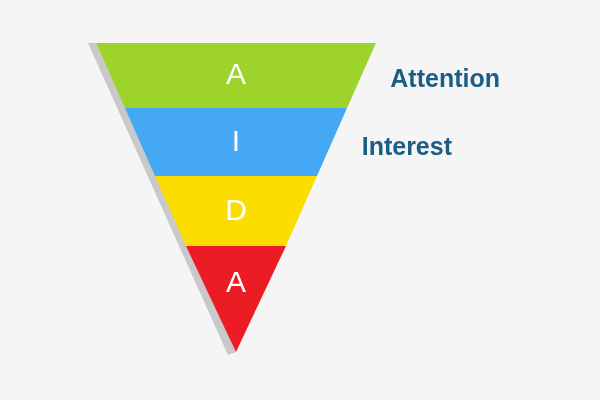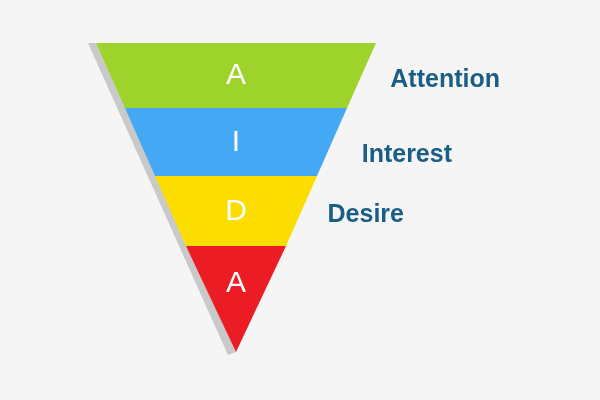--- a/index.html
+++ b/index.html
@@ -39,21 +39,21 @@
     position: absolute;
     font-family: "Liberation Sans", sans-serif;
     font-size: 25px;
     font-weight: 700;
     color: #1b5e85;
     white-space: nowrap;
     transform: translateY(-50%);
     letter-spacing: 0px;
   }
   .label-attention { right: 100px; top: 78px; }
-  .label-interest  { right: 148px; top: 153px; text-align: right; }
+  .label-interest  { right: 148px; top: 146px; text-align: right; }
   .label-desire    { right: 196px; top: 213px; }
   .label-action    { right: 236px; top: 283px; }
 </style>
 </head>
 <body>
 
 <div id="diagram-root">
 
   <svg id="funnel-svg" viewBox="0 0 600 400">
 
@@ -78,16 +78,15 @@
       <polygon points="186,246 286,246 236,352" fill="#ec1c24"></polygon>
       <text class="stage-letter" x="236" y="284">A</text>
     </g>
 
   </svg>
 
   <div class="stage-label label-attention">Attention</div>
 
   <div class="stage-label label-interest">Interest</div>
 
-  <div class="stage-label label-desire">Desire</div>
 
 
 </div>
 
 </body></html>

